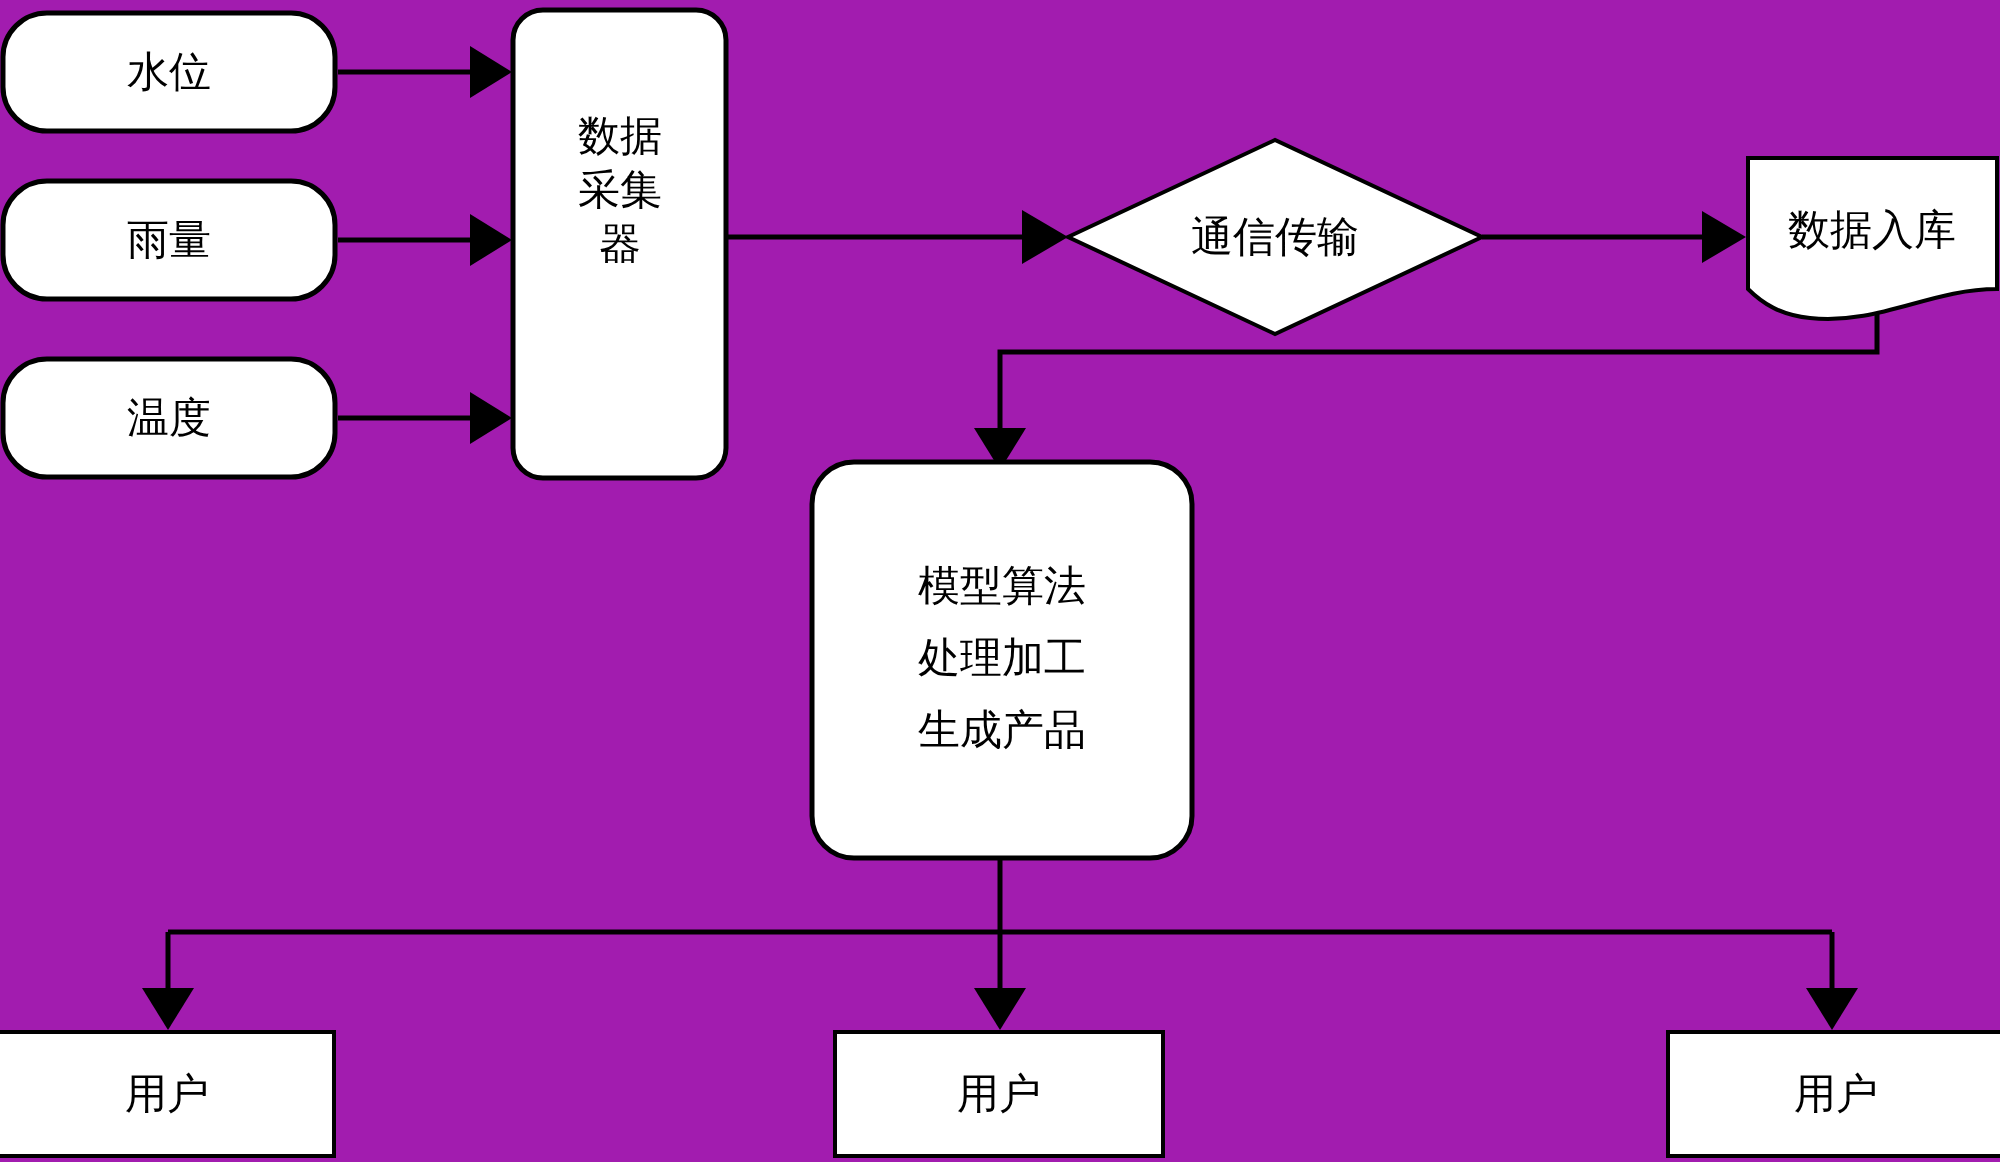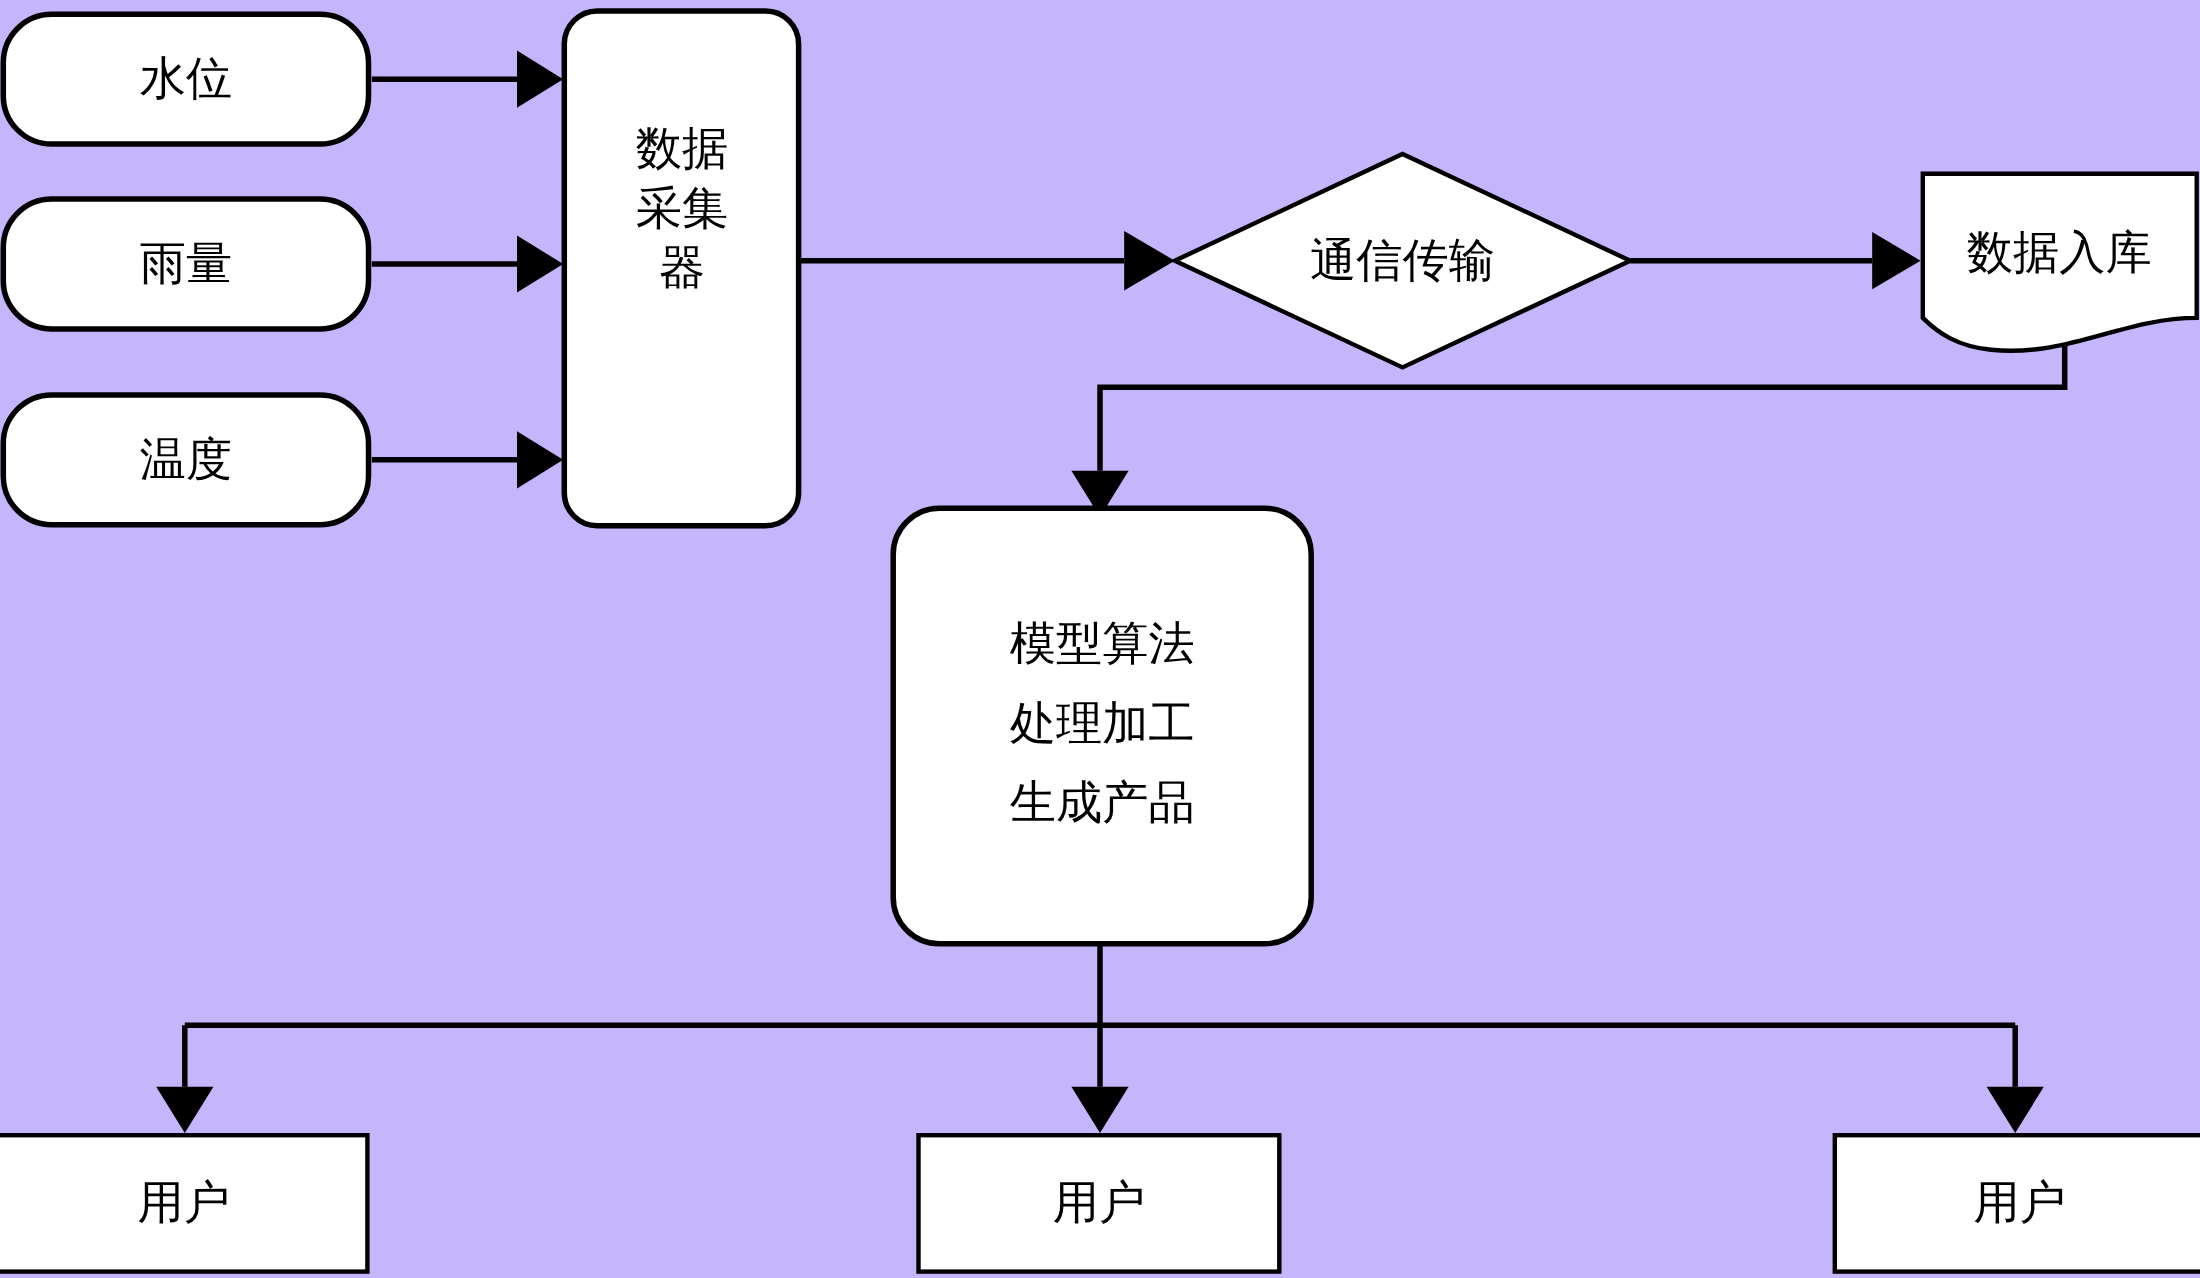--- a/index.html
+++ b/index.html
@@ -10,21 +10,21 @@
   body {
     width: 2000px;
     height: 1162px;
     overflow: hidden;
     font-family: "DejaVu Sans", "Liberation Sans", sans-serif;
   }
   #diagram-root {
     position: relative;
     width: 2000px;
     height: 1162px;
-    background: #c4b5fd;
+    background: #a21caf;
   }
   svg#flow-svg {
     position: absolute;
     top: 0;
     left: 0;
     width: 2000px;
     height: 1162px;
     display: block;
   }
   .node-shape {

